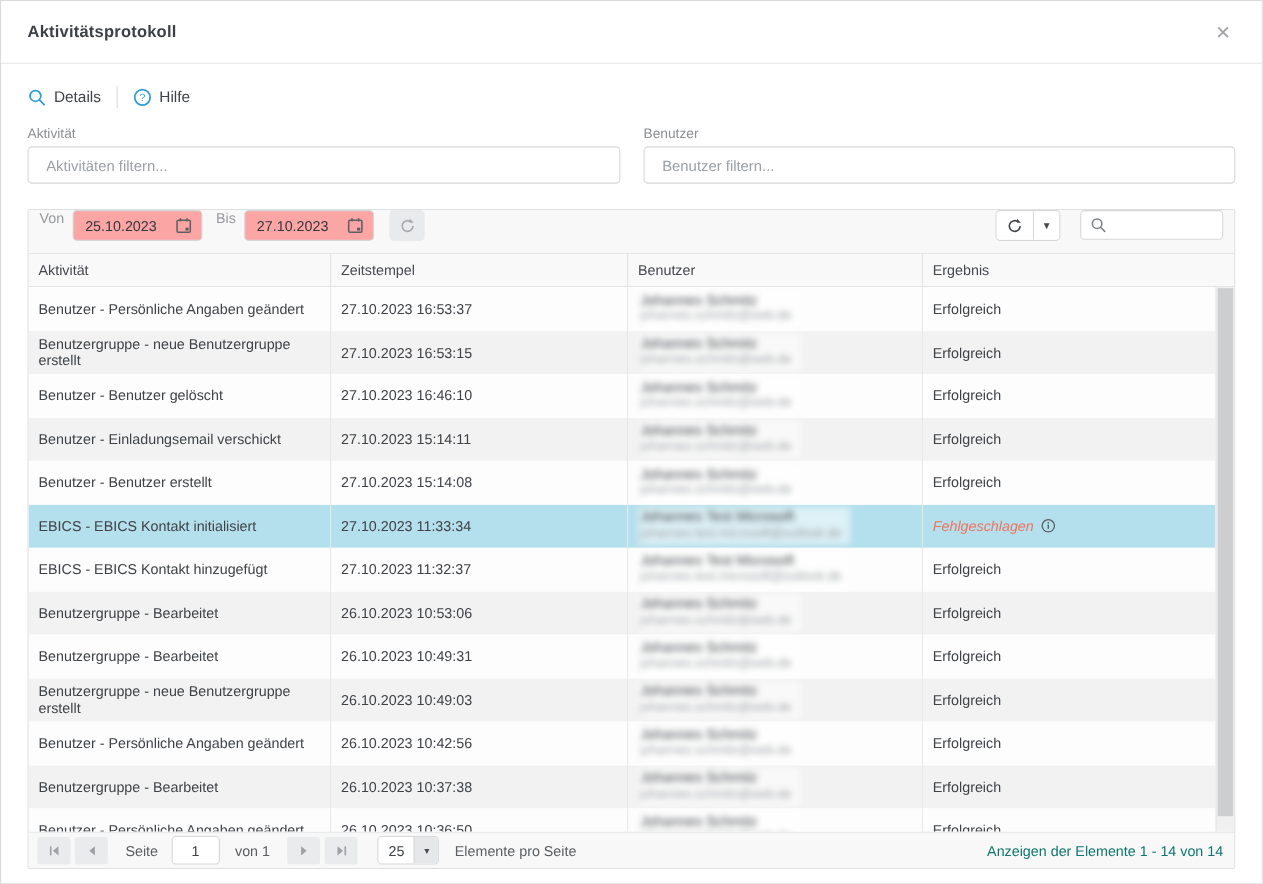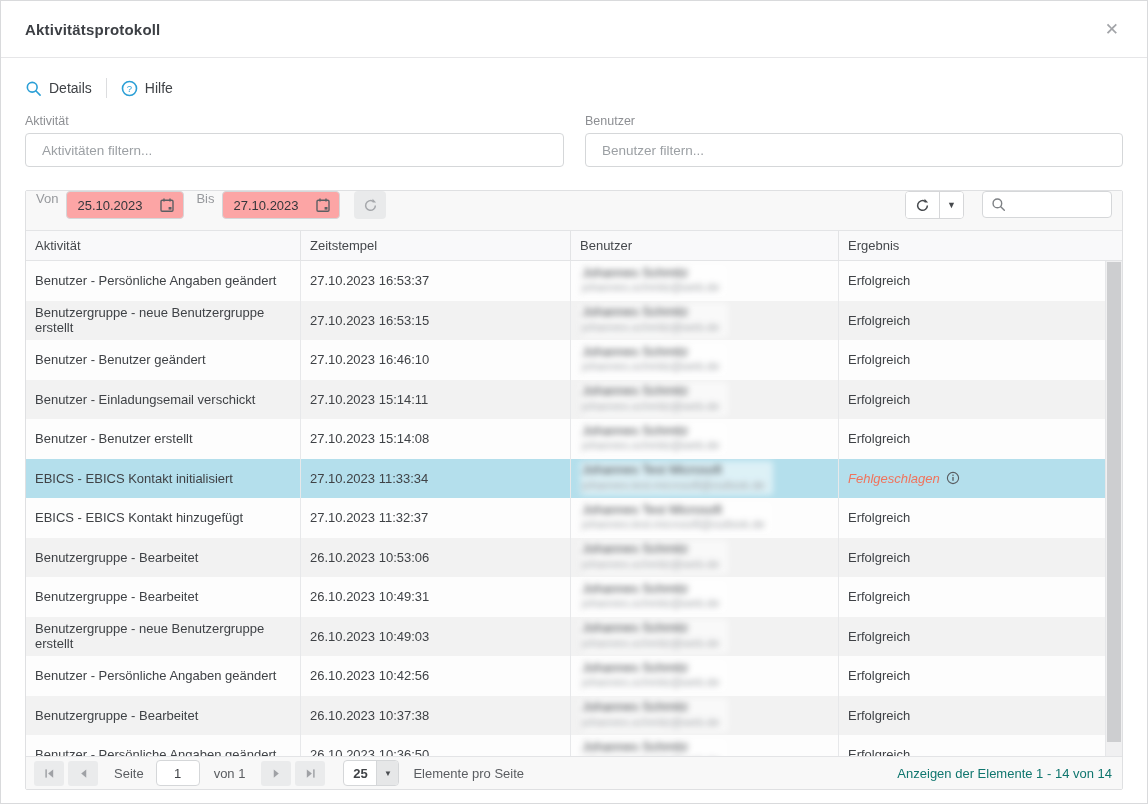--- a/index.html
+++ b/index.html
@@ -164,21 +164,21 @@
     width: 44px; height: 26px; border: 1px solid #d5d7d9; border-radius: 4px;
     text-align: center; font-size: 13px; color: #3f4246; outline: none;
     font-family: "Liberation Sans", sans-serif;
   }
   .pg-of { margin: 0 12px 0 10px; }
   .pagesize {
     height: 26px; margin-left: 14px; display: flex; align-items: stretch;
     border: 1px solid #d5d7d9; border-radius: 4px; overflow: hidden; background: #fff;
     cursor: pointer;
   }
-  .pagesize .ps-value { width: 32px; display: flex; align-items: center; justify-content: center; font-size: 13px; color: #3f4246; font-weight: bold; }
+  .pagesize .ps-value { width: 32px; display: flex; align-items: center; justify-content: center; font-size: 13px; color: #3f4246; }
   .pagesize .ps-caret {
     width: 22px; background: #e6e7e8; display: flex; align-items: center; justify-content: center;
     font-size: 8px; color: #4a4d51; border-left: 1px solid #d5d7d9;
   }
   .ps-label { margin-left: 10px; }
   .pg-range { margin-left: auto; color: #0f766e; padding-right: 2px; }
 </style>
 </head>
 <body>
 
@@ -301,21 +301,21 @@
                 <div class="user-blur">
                   <div class="user-name">Johannes Schmitz</div>
                   <div class="user-email">johannes.schmitz@web.de</div>
                 </div>
               </div>
               <div class="td c4">
                 <span class="result-ok">Erfolgreich</span>
               </div>
             </div>
             <div class="trow">
-              <div class="td c1">Benutzer - Benutzer geändert</div>
+              <div class="td c1">Benutzer - Benutzer gelöscht</div>
               <div class="td c2">27.10.2023 16:46:10</div>
               <div class="td c3">
                 <div class="user-blur">
                   <div class="user-name">Johannes Schmitz</div>
                   <div class="user-email">johannes.schmitz@web.de</div>
                 </div>
               </div>
               <div class="td c4">
                 <span class="result-ok">Erfolgreich</span>
               </div>

